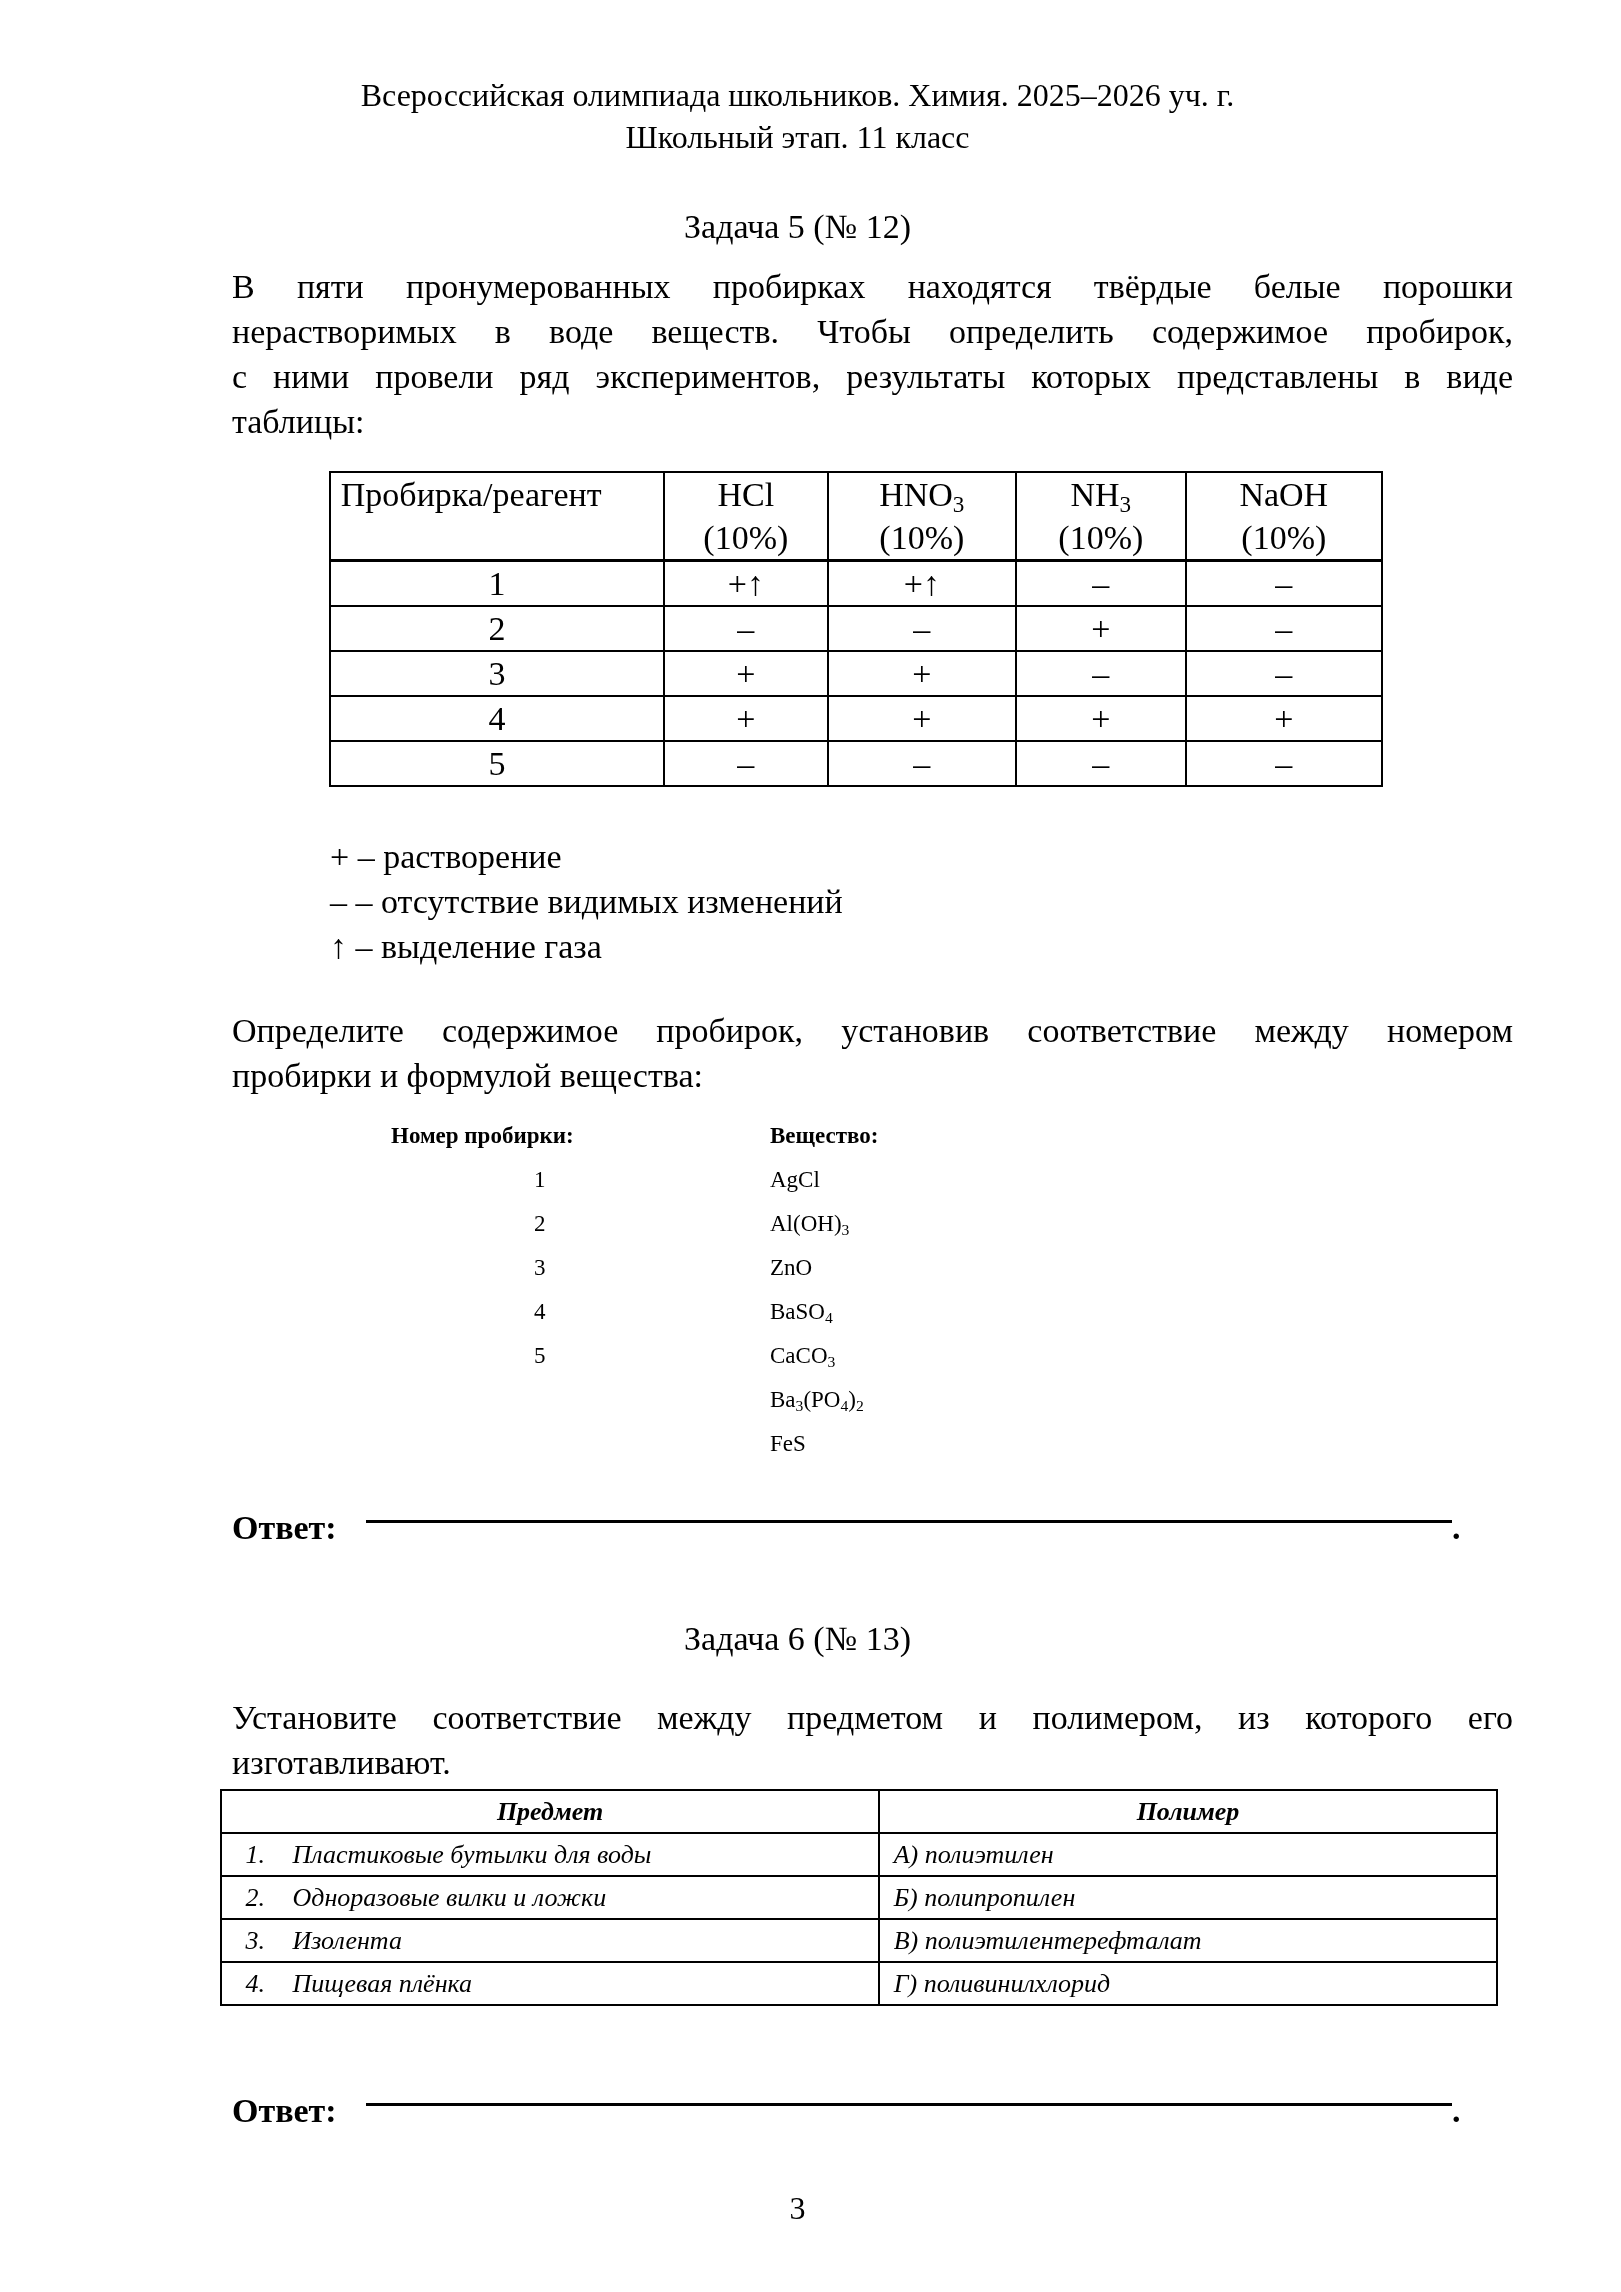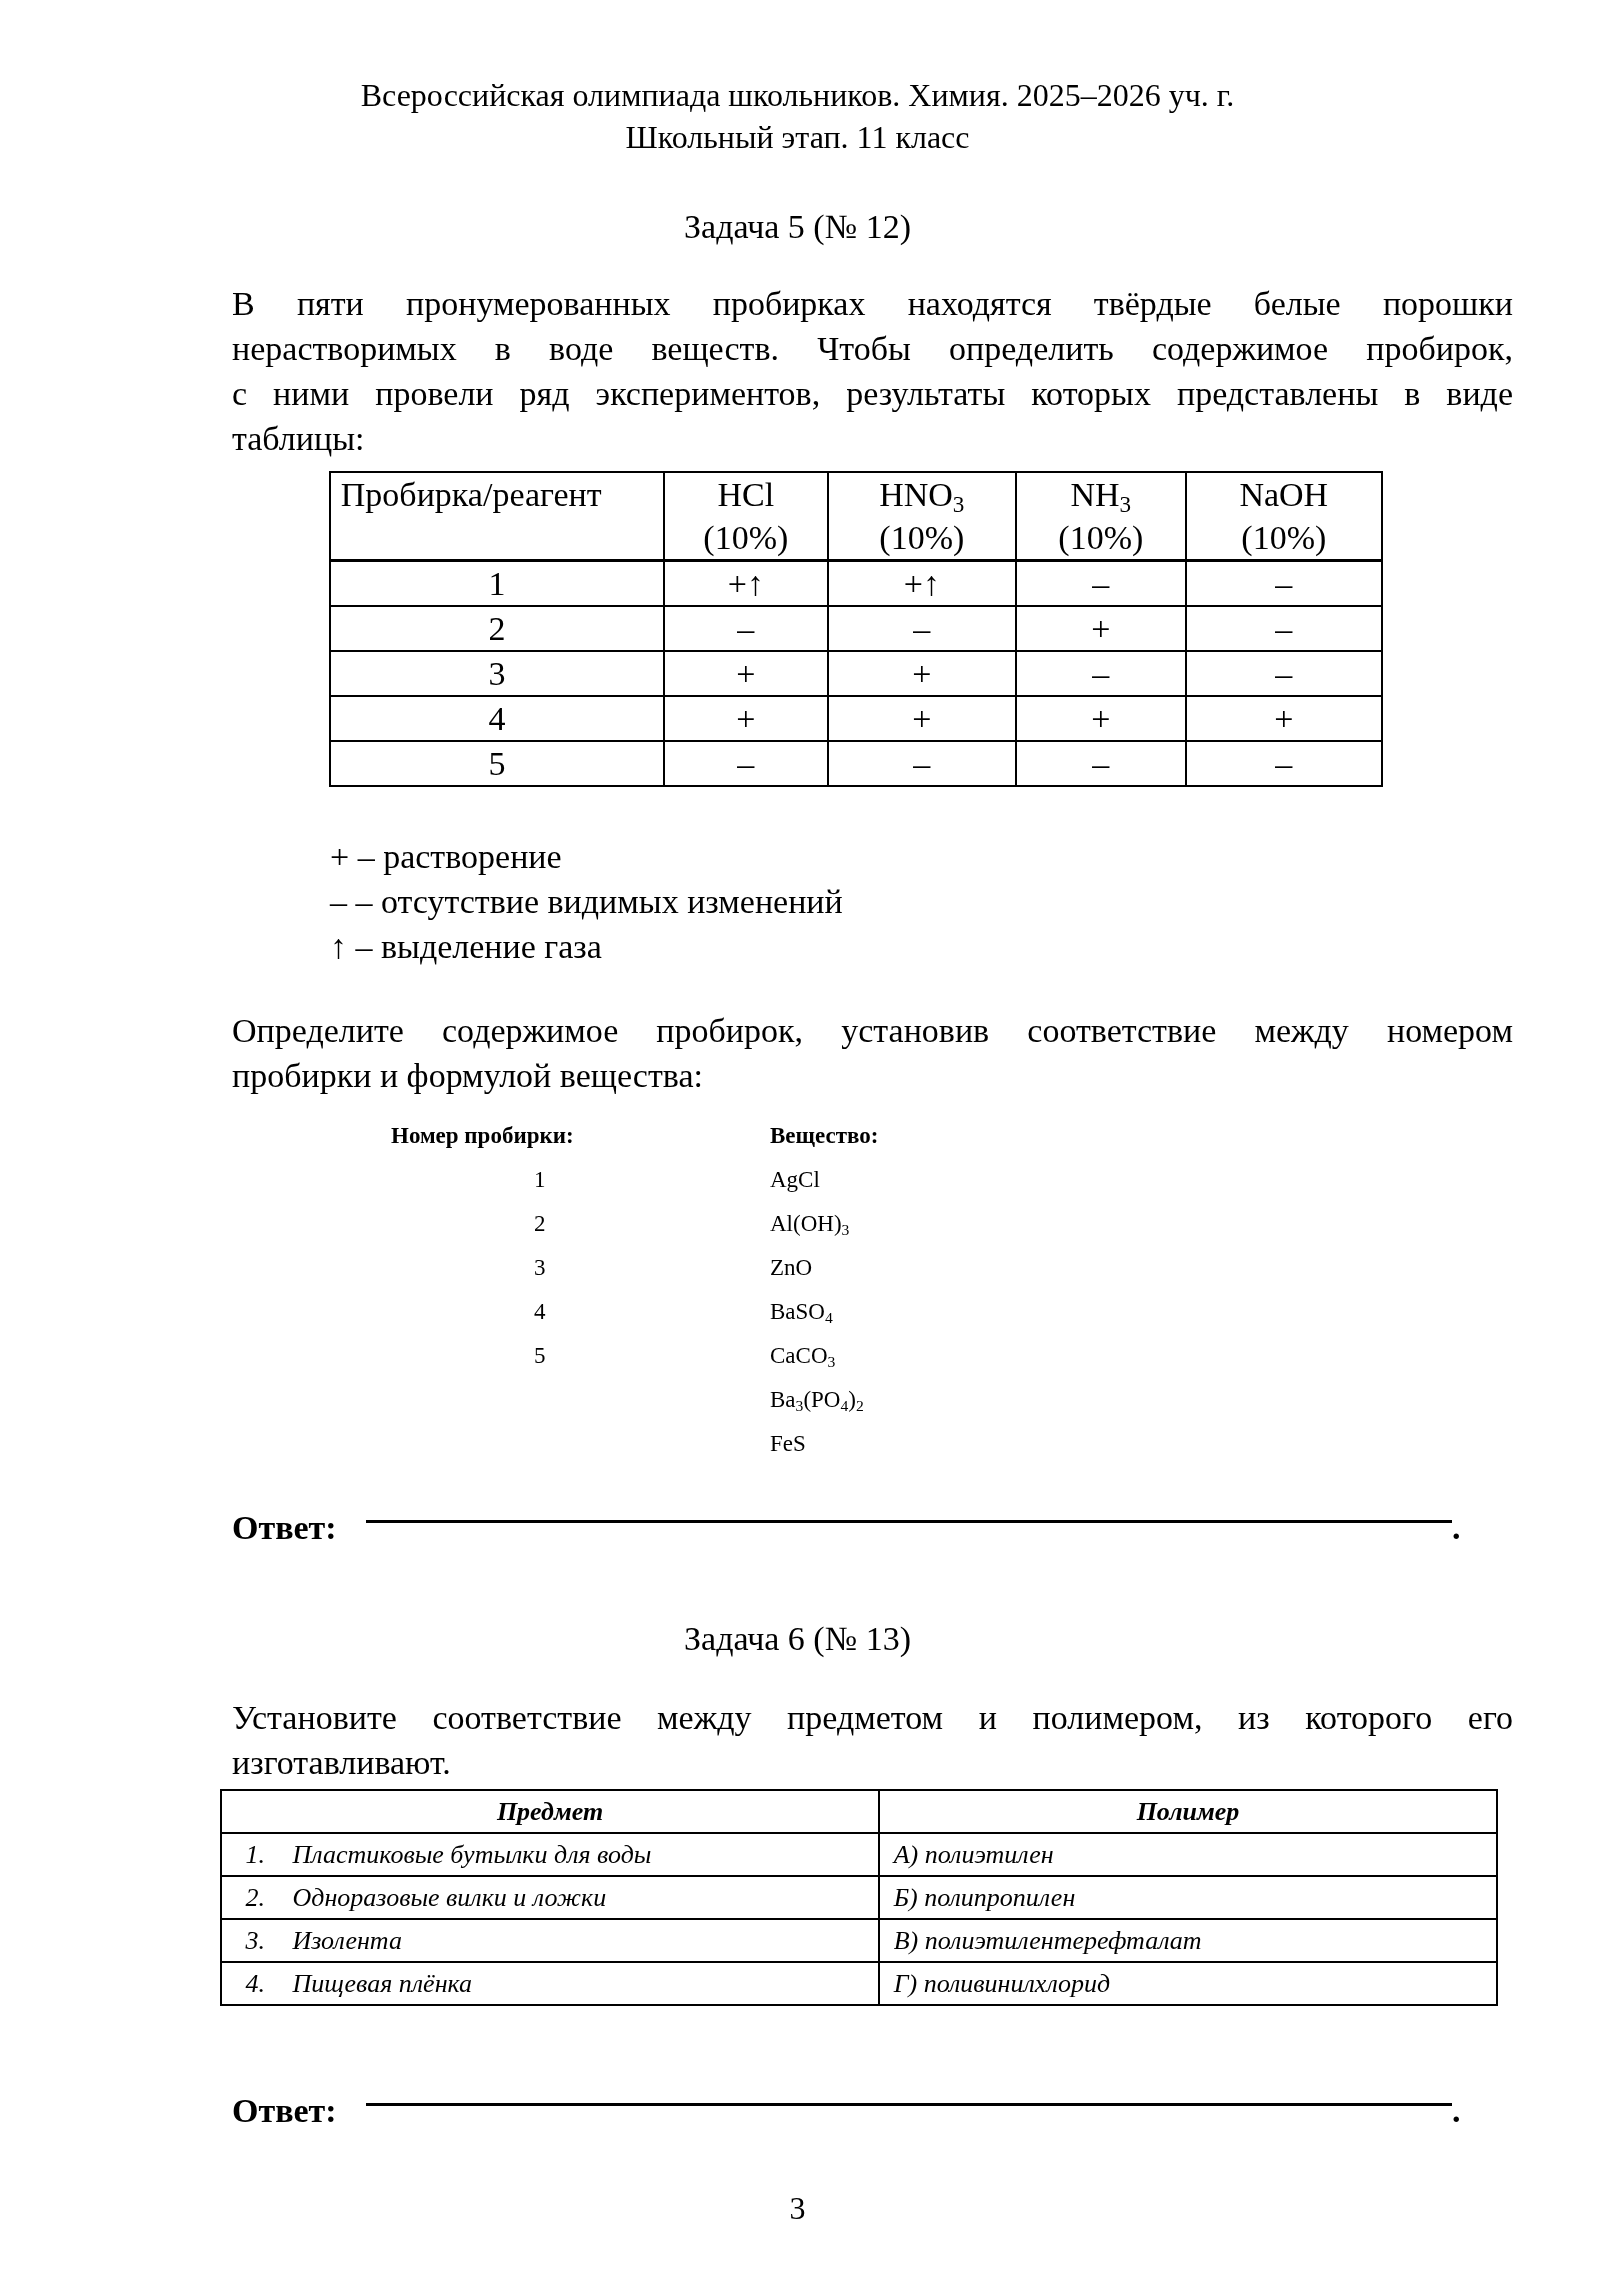--- a/index.html
+++ b/index.html
@@ -57,21 +57,21 @@
   .pagenum { font-size: 32px; line-height: 39px; }
 </style>
 </head>
 <body>
 
 <div class="abs center hdr" style="top:76px;">Всероссийская олимпиада школьников. Химия. 2025–2026 уч. г.</div>
 <div class="abs center hdr" style="top:118px;">Школьный этап. 11 класс</div>
 
 <div class="abs center title" style="top:205px;">Задача 5 (№ 12)</div>
 
-<div class="abs para" style="top:281px;">
+<div class="abs para" style="top:264px;">
   <span class="ln">В пяти пронумерованных пробирках находятся твёрдые белые порошки</span>
   <span class="ln">нерастворимых в воде веществ. Чтобы определить содержимое пробирок,</span>
   <span class="ln">с ними провели ряд экспериментов, результаты которых представлены в виде</span>
   <span class="ln last">таблицы:</span>
 </div>
 
 <table class="t1">
   <thead>
     <tr>
       <th class="c0 c0h">Пробирка/реагент</th>

